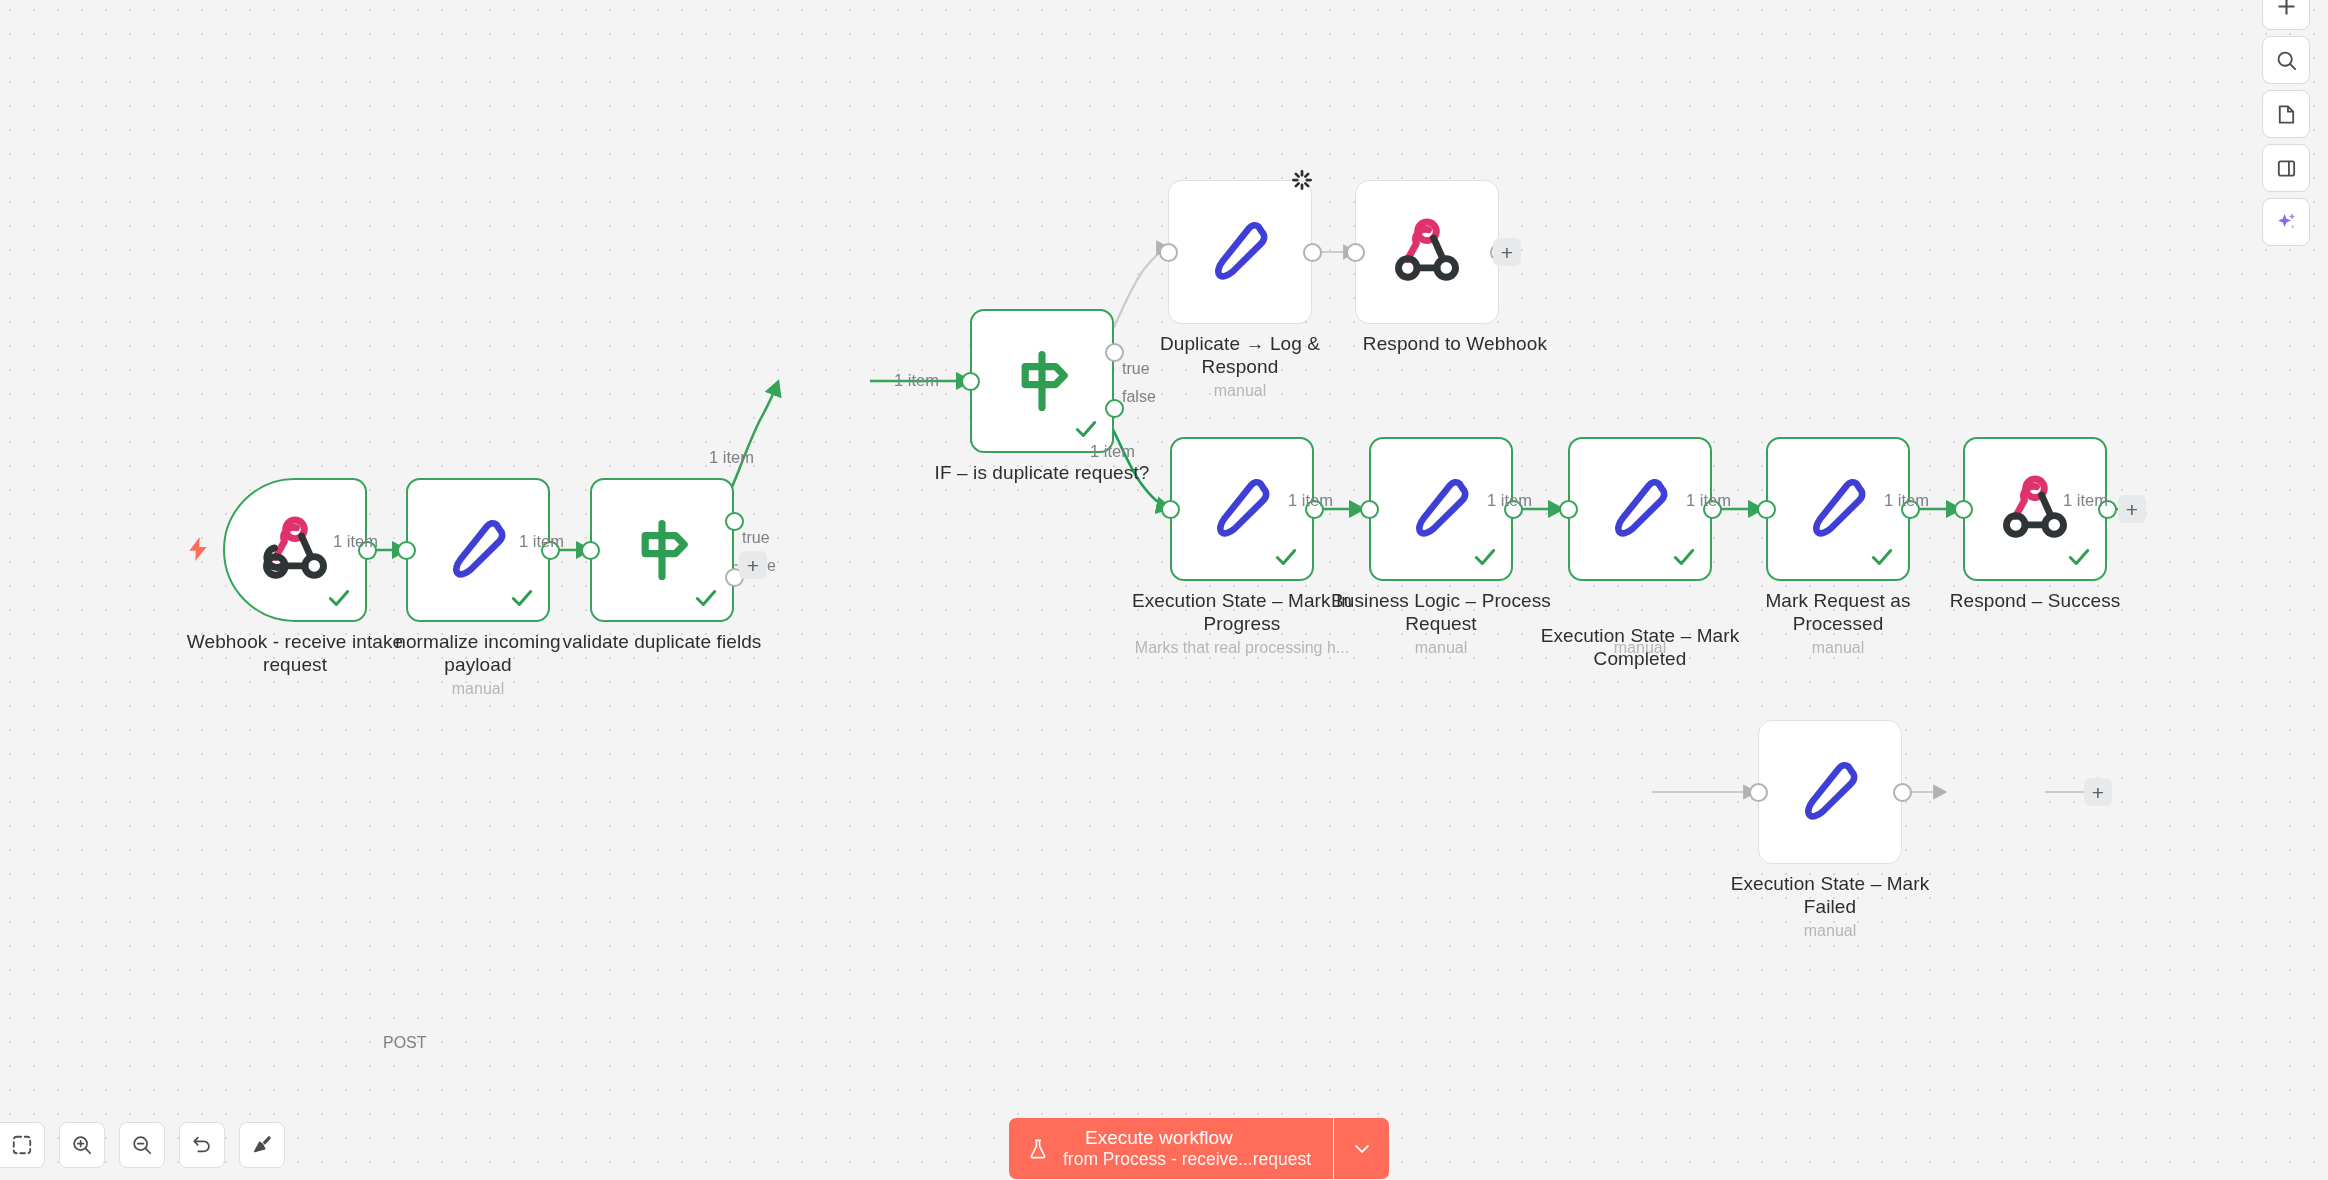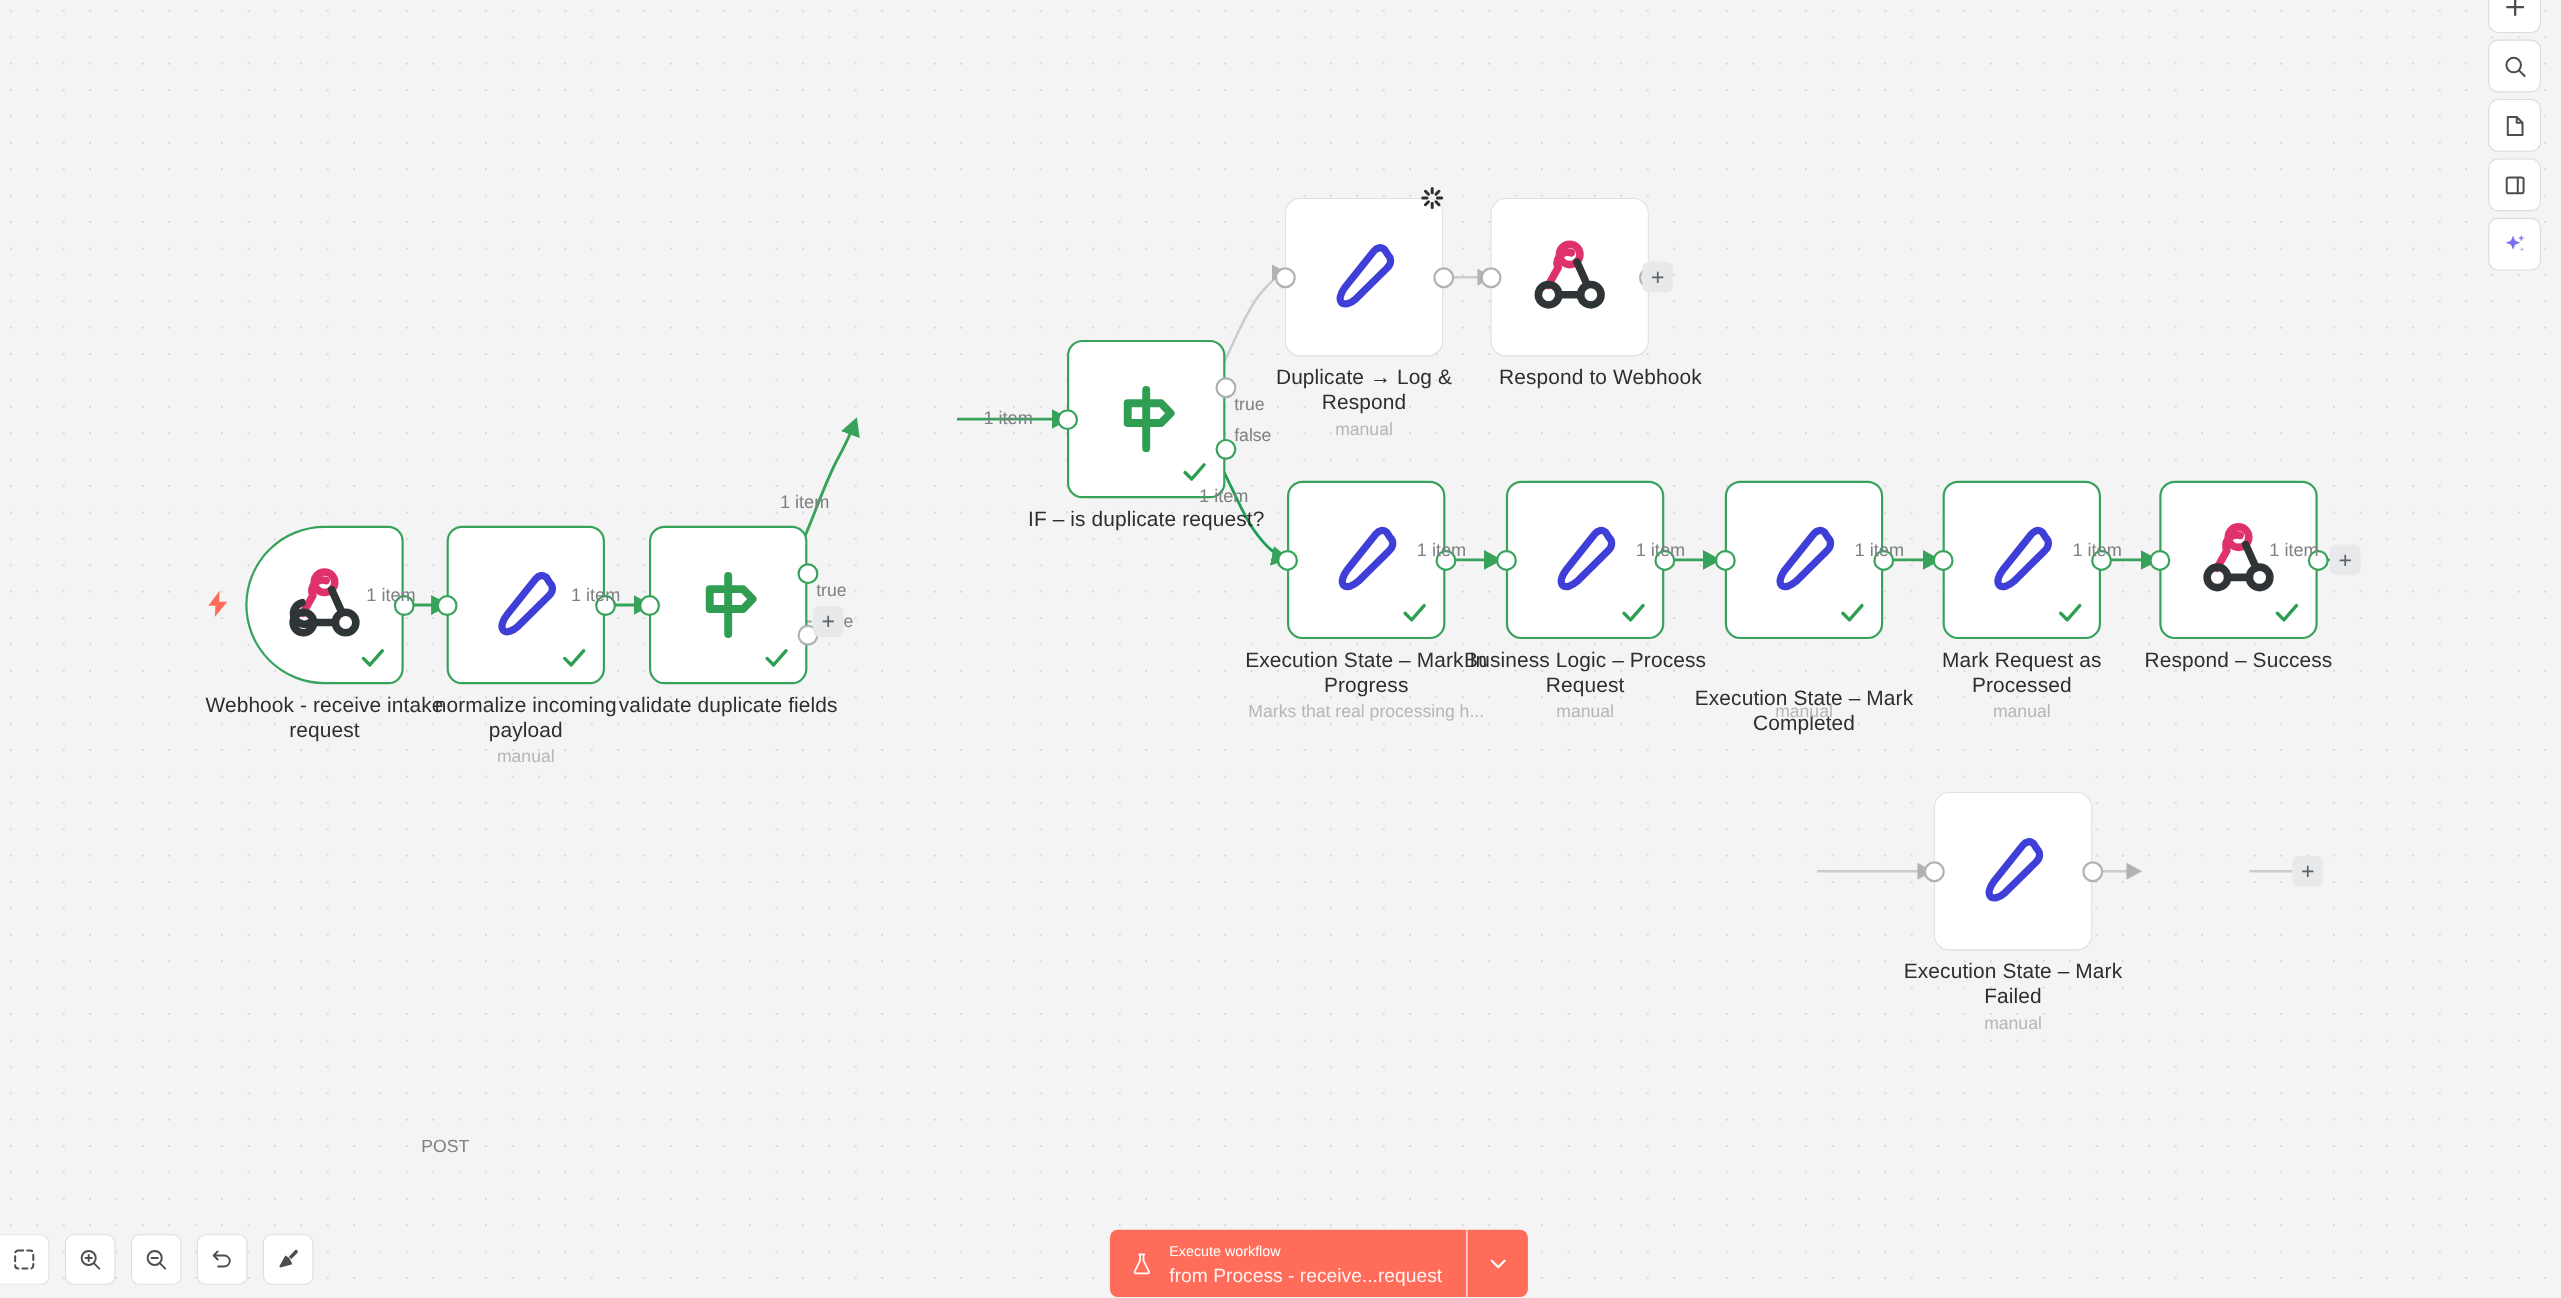--- a/index.html
+++ b/index.html
@@ -109,21 +109,21 @@
   
   #execwrap {
     position: absolute; left: 1009px; top: 1118px;
     display: flex; align-items: stretch;
     background: #ff6d5a; border-radius: 7px; overflow: hidden;
     color: #fff;
   }
   #execmain { display: flex; align-items: center; gap: 14px; padding: 9px 22px 9px 18px; }
   #execmain .flask { width: 22px; height: 24px; flex: none; }
   #exectext { display: flex; flex-direction: column; }
-  #exectitle { font-size: 13px; line-height: 22px; }
+  #exectitle { font-size: 19px; line-height: 22px; margin-left: 22px; }
   #execsub { font-size: 17.5px; line-height: 21px; opacity: .93; }
   #execcaret {
     width: 56px; display: flex; align-items: center; justify-content: center;
     border-left: 1.6px solid #ffffff;
   }
   #execcaret svg { width: 20px; height: 20px; }
 
   
   #rail { position: absolute; right: 18px; top: -18px; display: flex; flex-direction: column; gap: 6px; }
   .rbtn {

